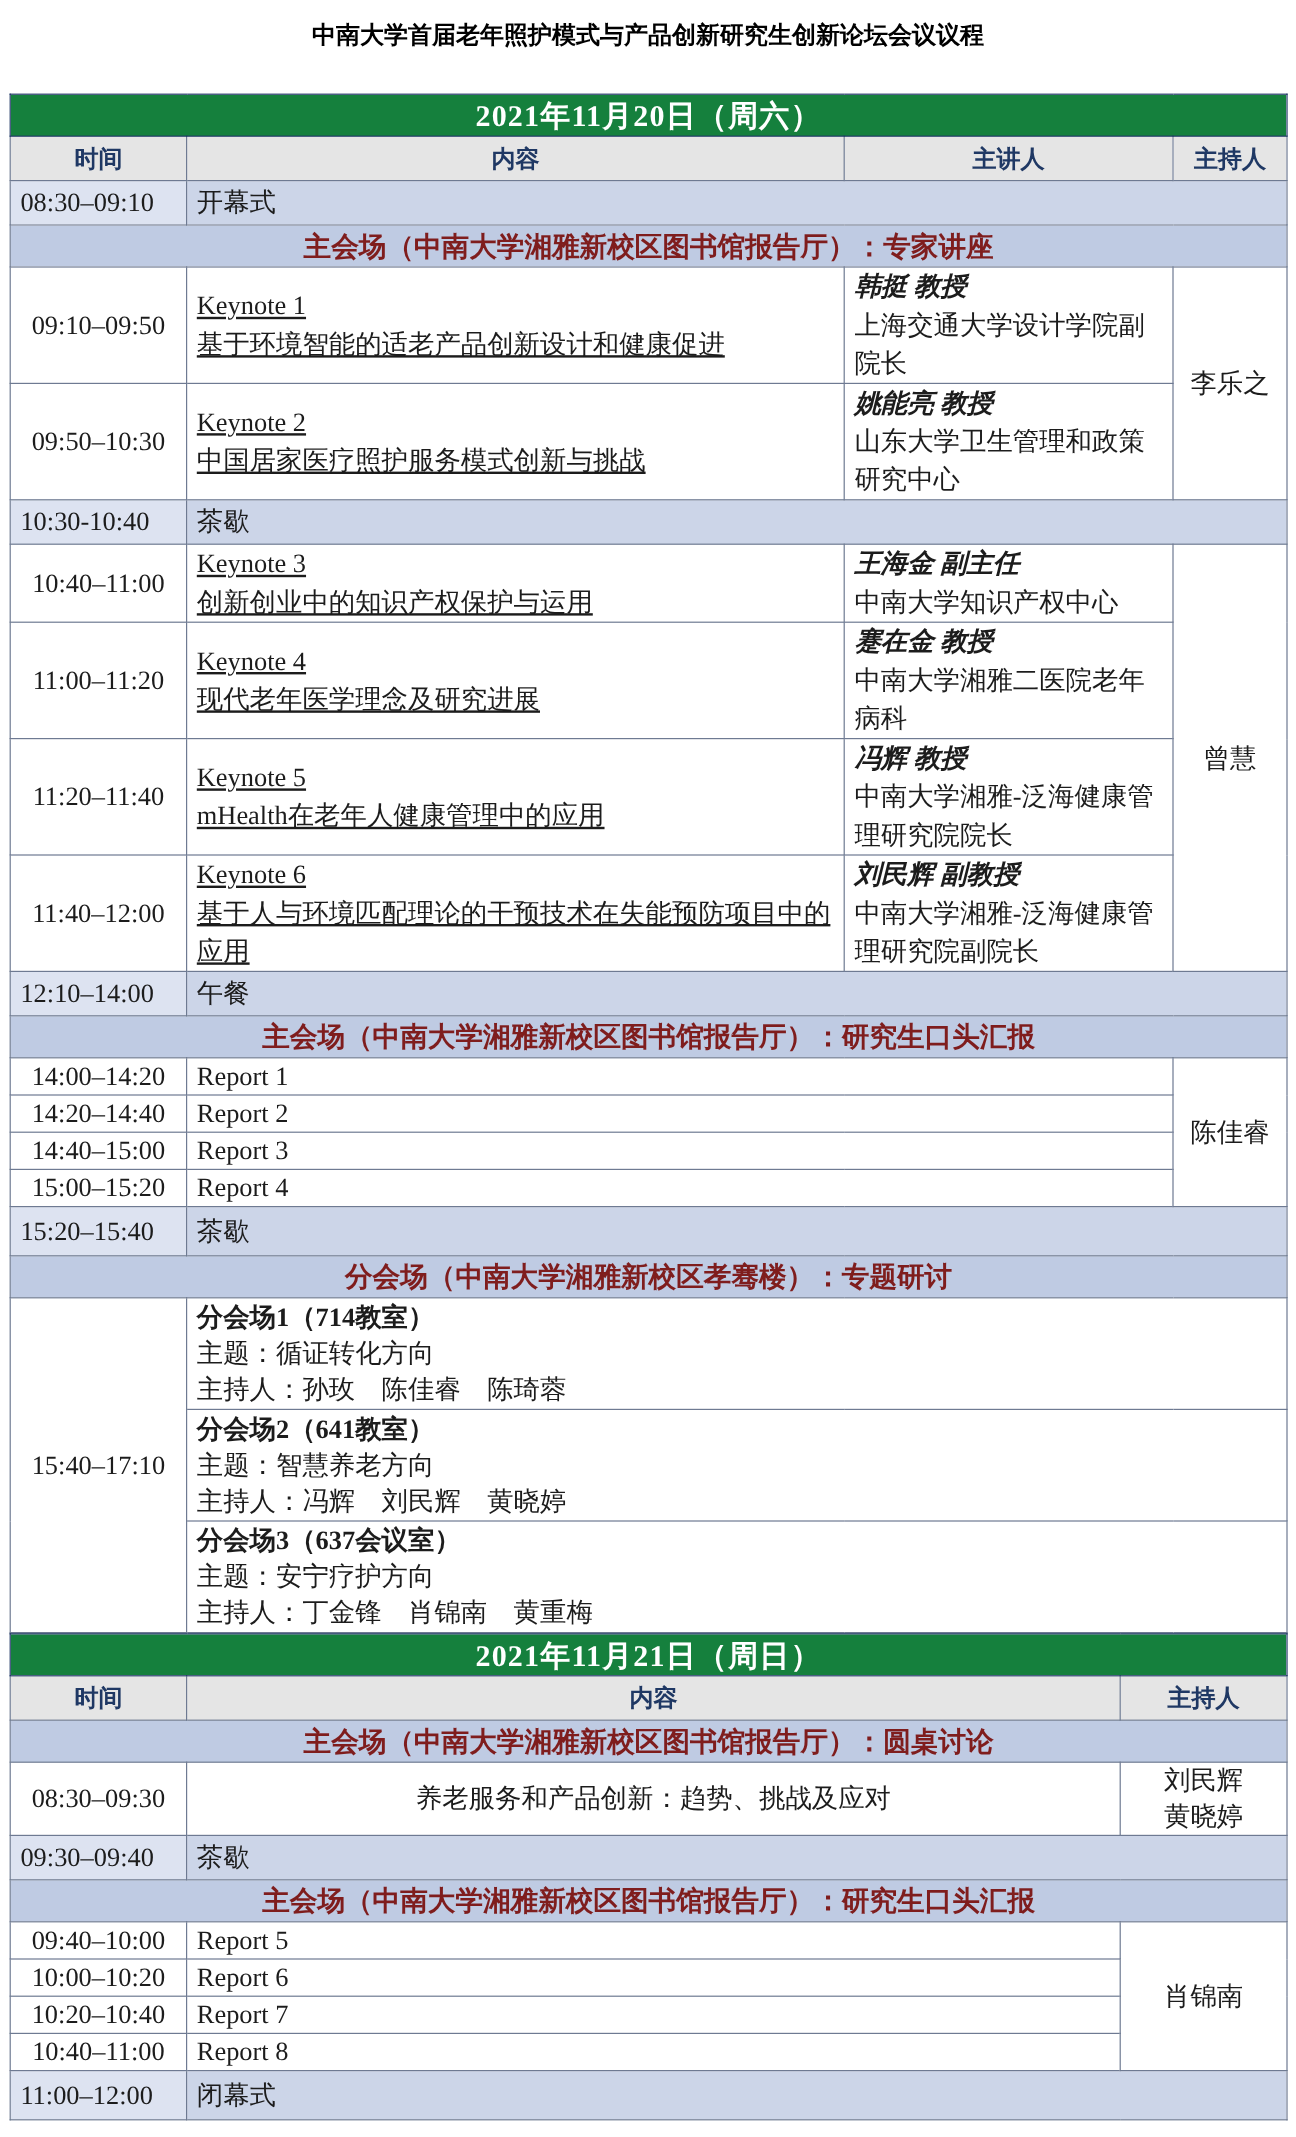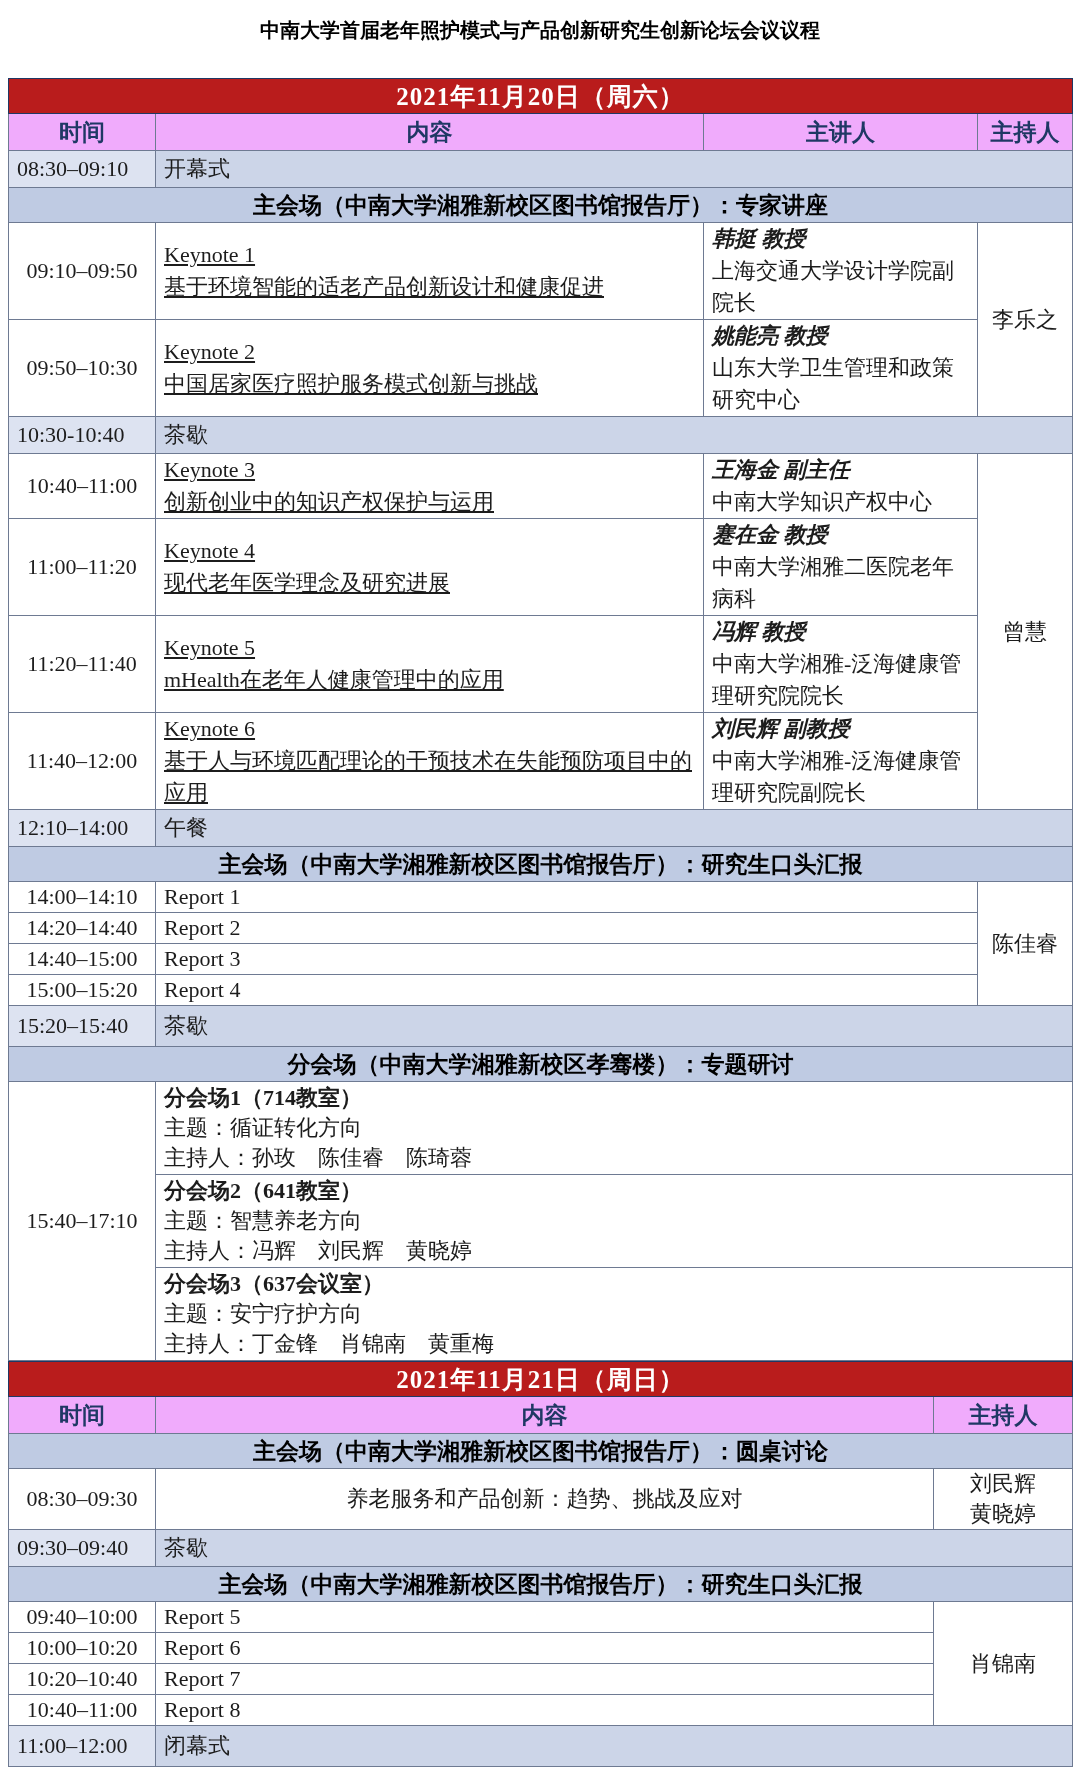--- a/index.html
+++ b/index.html
@@ -9,25 +9,25 @@
          color:#000;text-align:center;margin:4px 0 0 0;line-height:40px;}
   .gap{height:28px;}
   table.agenda{width:1064px;border-collapse:collapse;table-layout:fixed;}
   table.agenda td{border:1px solid #6e7a92;font-size:22px;padding:0 8px;vertical-align:middle;
                   overflow:hidden;}
   
   .c-time{width:147px;} .c-content{width:548px;} .c-speaker{width:274px;} .c-host{width:95px;}
   
   .d2-time{width:147px;} .d2-content{width:778px;} .d2-host{width:139px;}
 
-  tr.daybar td{background:#b91c1c;border-color:#1f3864;color:#ffffff;font-weight:bold;
+  tr.daybar td{background:#15803d;border-color:#1f3864;color:#ffffff;font-weight:bold;
                font-size:25px;text-align:center;height:34px;letter-spacing:1px;}
-  tr.colhdr td{background:#f0abfc;color:#1f3864;font-weight:bold;font-size:23px;
+  tr.colhdr td{background:#e5e5e5;color:#1f3864;font-weight:bold;font-size:20px;
                text-align:center;height:36px;}
-  tr.section td{background:#bfcbe3;color:#000000;font-weight:bold;font-size:23px;
+  tr.section td{background:#bfcbe3;color:#7f1d1d;font-weight:bold;font-size:23px;
                 text-align:center;height:34px;}
   tr.band td{background:#ccd5e8;text-align:left;height:36px;color:#1c1c1c;}
   tr.band td.time{background:#dde3f1;}
   td.time{text-align:center;}
   td.kcontent{padding:5px 10px 5px 14px;line-height:32px;text-decoration:underline;}
   td.speaker{padding:5px 6px 5px 12px;line-height:32px;}
   .sname{font-weight:bold;font-style:italic;}
   td.host{text-align:center;}
   tr.krow1 td{height:96px;} tr.krow2 td{height:86px;} tr.krow3 td{height:64px;}
   tr.krow4 td{height:88px;} tr.krow5 td{height:90px;} tr.krow6 td{height:90px;}
@@ -156,21 +156,21 @@
     <tr class="band">
       <td class="time">12:10–14:00</td>
       <td colspan="3">午餐</td>
     </tr>
 
     <tr class="section">
       <td colspan="4">主会场（中南大学湘雅新校区图书馆报告厅）：研究生口头汇报</td>
     </tr>
 
     <tr class="report">
-      <td class="time">14:00–14:10</td>
+      <td class="time">14:00–14:20</td>
       <td colspan="2" class="rlabel">Report 1</td>
       <td class="host" rowspan="4">陈佳睿</td>
     </tr>
     <tr class="report">
       <td class="time">14:20–14:40</td>
       <td colspan="2" class="rlabel">Report 2</td>
     </tr>
     <tr class="report">
       <td class="time">14:40–15:00</td>
       <td colspan="2" class="rlabel">Report 3</td>

